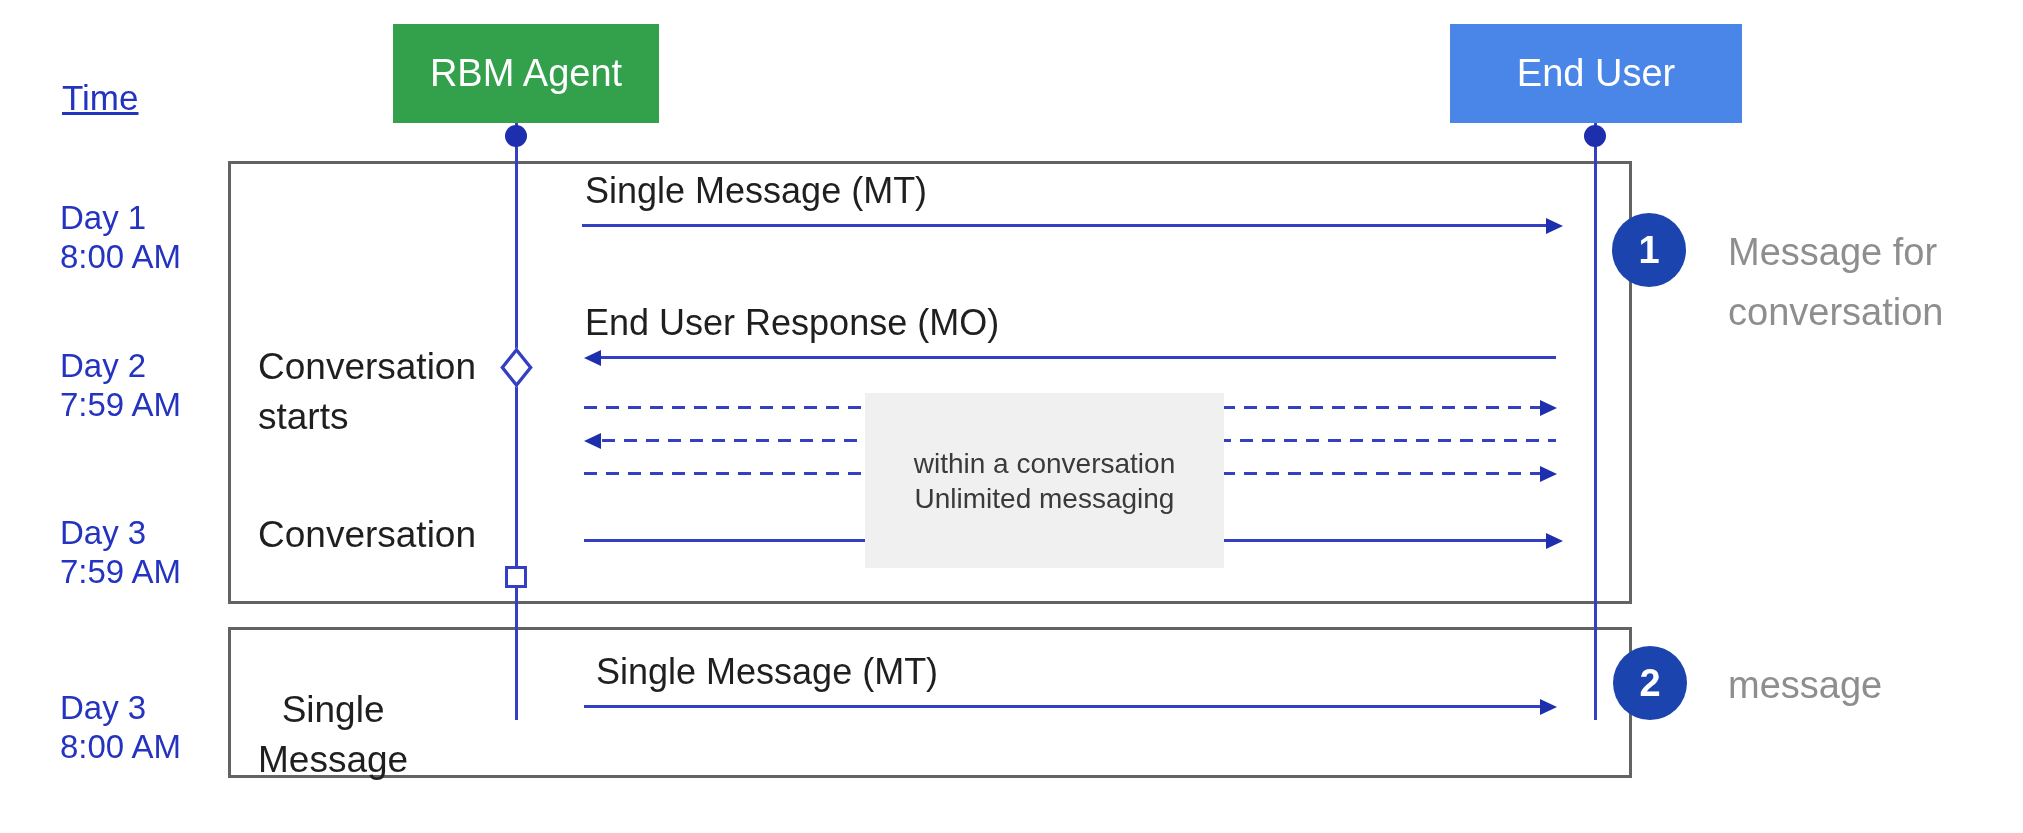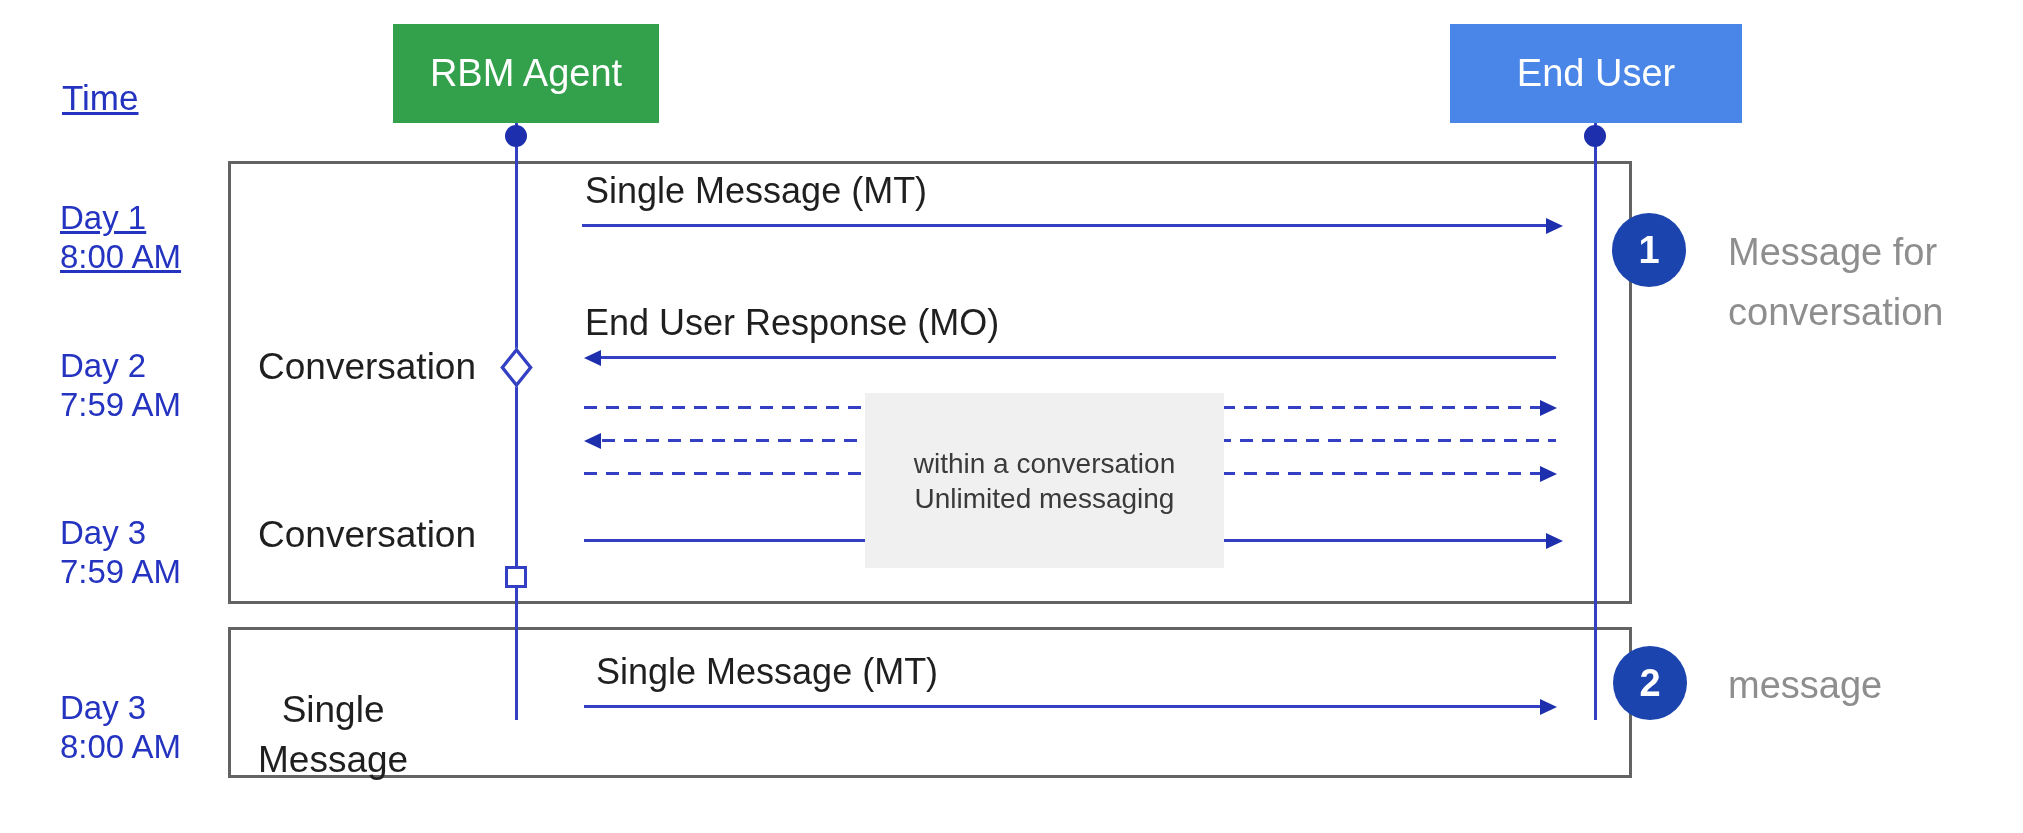--- a/index.html
+++ b/index.html
@@ -73,21 +73,21 @@
   </div>
 
   <div class="lifeline" style="left:515px;top:123px;height:597px;"></div>
   <div class="lifeline" style="left:1594px;top:123px;height:597px;"></div>
   <div class="dot" style="left:505px;top:125px;"></div>
   <div class="dot" style="left:1584px;top:125px;"></div>
 
   <div class="frame" style="left:228px;top:161px;width:1404px;height:443px;"></div>
   <div class="frame" style="left:228px;top:627px;width:1404px;height:151px;"></div>
 
-  <div class="day-lbl" style="left:60px;top:198px;text-decoration:underline;">
+  <div class="day-lbl" style="left:60px;top:198px;">
     <div>Day 1</div>
     <div>8:00 AM</div>
   </div>
   <div class="day-lbl" style="left:60px;top:346px;">
     <div>Day 2</div>
     <div>7:59 AM</div>
   </div>
   <div class="day-lbl" style="left:60px;top:513px;">
     <div>Day 3</div>
     <div>7:59 AM</div>
@@ -117,20 +117,21 @@
   <div class="hline" style="left:584px;top:539px;width:962px;"></div>
   <div class="head-r" style="left:1546px;top:533px;"></div>
 
   <div class="note" style="left:865px;top:393px;width:359px;height:175px;">
     <div>within a conversation</div>
     <div>Unlimited messaging</div>
   </div>
 
   <div class="event-lbl" style="left:258px;top:342px;">
     <div>Conversation</div>
+    <div>starts</div>
   </div>
   <div class="diamond" style="left:505px;top:356px;"></div>
 
   <div class="event-lbl" style="left:258px;top:510px;">
     <div>Conversation</div>
   </div>
   <div class="squaremk" style="left:505px;top:566px;"></div>
 
   <div class="event-lbl" style="left:258px;top:685px;text-align:center;">
     <div>Single</div>

